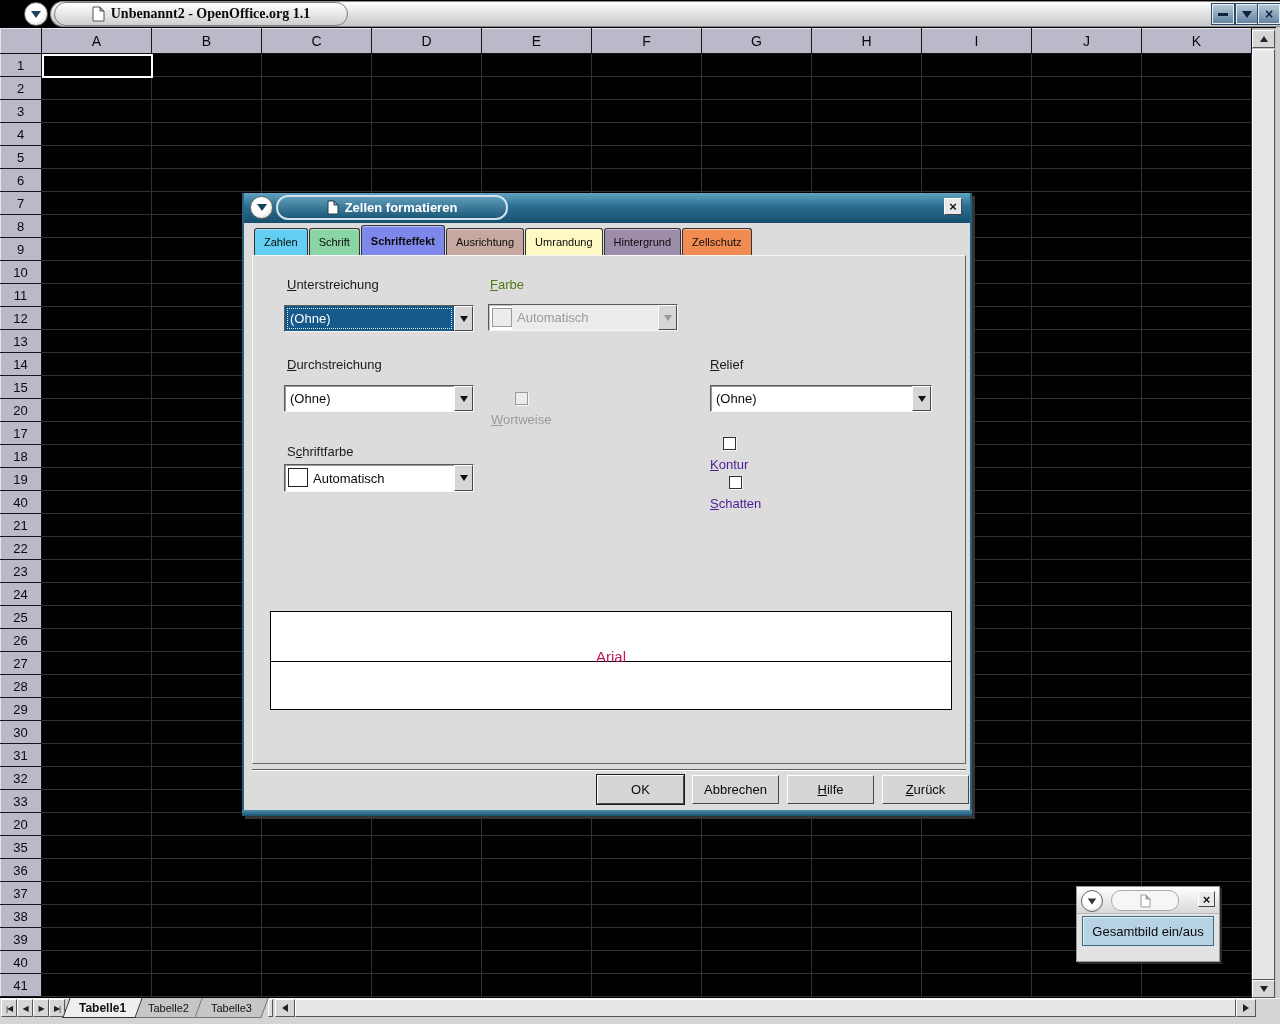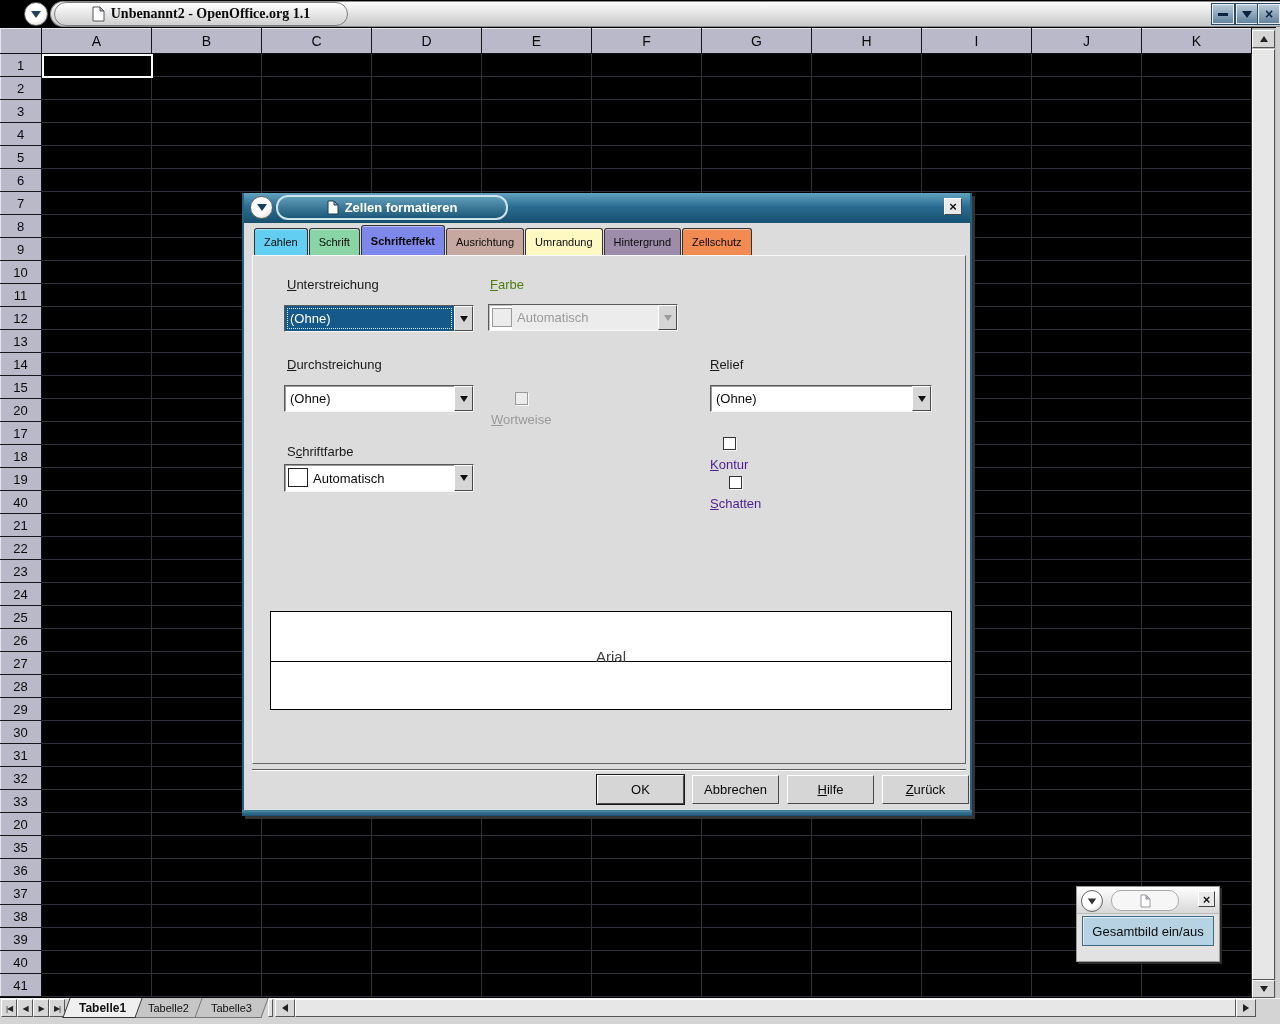--- a/index.html
+++ b/index.html
@@ -100,21 +100,21 @@
   .dd.disabled .swatch{border-color:#9a9a9a;background:#ececec;}
   .dd.disabled .dd-btn .tri{border-top-color:#9a9a9a;}
   .cb{position:absolute;display:flex;align-items:center;gap:7px;flex-direction:column;}
   .cb-box{width:13px;height:13px;background:#fff;border:1px solid #333;box-sizing:border-box;box-shadow:1px 1px 0 #f8f8f8;}
   .cb-lbl{font-size:13px;color:#4c1d95;}
   .cb.disabled .cb-box{background:#ececec;border-color:#9a9a9a;}
   .cb.disabled .cb-lbl{color:#9a9a9a;}
   #preview{left:26px;top:418px;width:682px;height:99px;background:#fff;border:1px solid #000;box-sizing:border-box;}
   #preview-line{position:absolute;left:0;right:0;top:49px;height:1px;background:#000;}
   #preview-text{position:absolute;left:50%;top:50px;transform:translate(-50%,calc(-100% + 3px));
-                font-size:15px;color:#404040;font-family:"Liberation Sans",sans-serif;}
+                font-size:15px;color:#be185d;font-family:"Liberation Sans",sans-serif;}
   #dlg-sep{left:8px;top:576px;width:714px;height:2px;background:linear-gradient(#5a5a5a 0 50%,#ffffff 50% 100%);}
   #dlg-buttons{left:353px;top:582px;height:29px;display:flex;gap:8px;}
   .dbtn{width:87px;height:29px;background:#d6d6d6;border:1px solid;border-color:#fff #4a4a4a #4a4a4a #fff;box-sizing:border-box;
         display:flex;align-items:center;justify-content:center;font-size:13px;color:#0a0a0a;}
   .dbtn.default{box-shadow:0 0 0 1px #1a1a1a;}
   #dlg-bottom{left:-2px;right:-2px;bottom:0;height:6px;background:linear-gradient(#4d8cab,#1b516f);}
 
   
   #floatwin{left:1076px;top:886px;width:144px;height:76px;background:#e2e2e2;border:1px solid #9a9a9a;
             box-shadow:2px 2px 0 #2a2a2a;box-sizing:border-box;}

